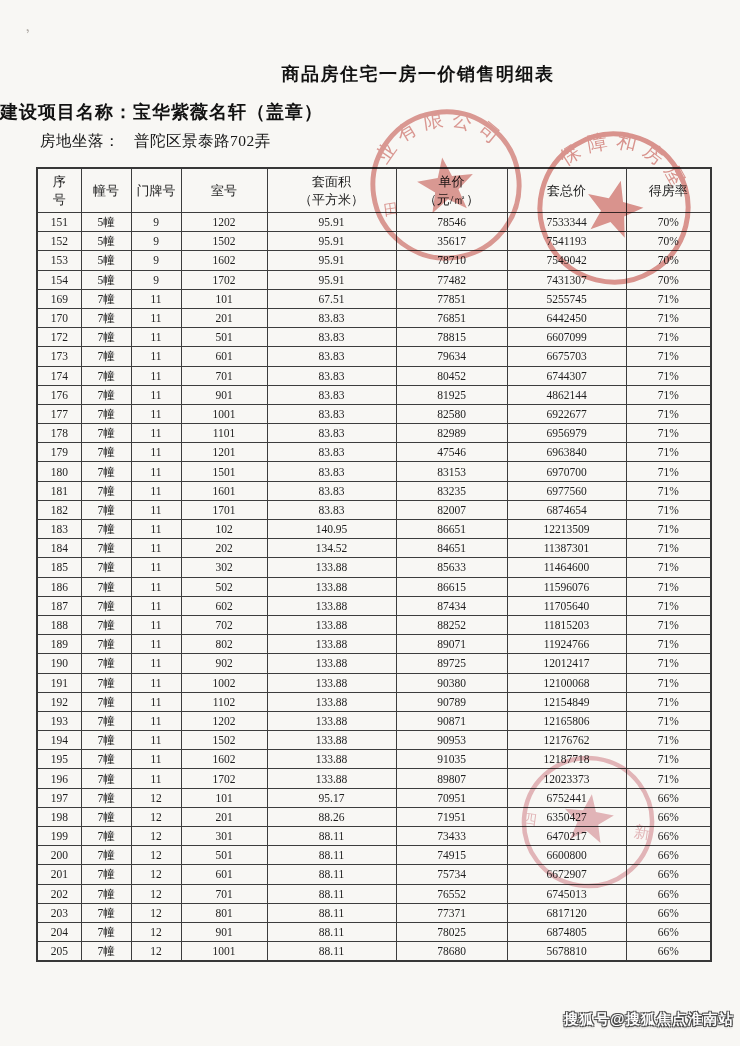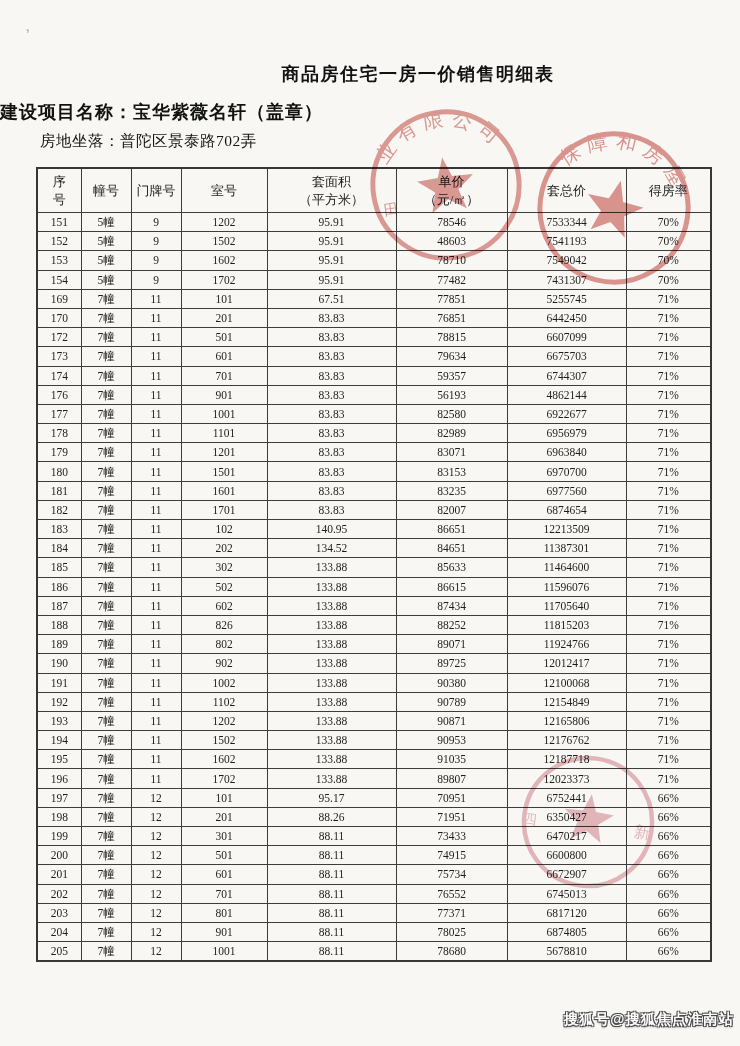--- a/index.html
+++ b/index.html
@@ -21,21 +21,21 @@
   }
   .page-subtitle{
     position:absolute; top:100px; left:0; width:100%;
     text-align:left; font-size:18px; font-weight:bold;
     letter-spacing:1px; color:#121212;
   }
   .location-line{
     position:absolute; top:131px; left:40px;
     font-size:15.5px; color:#161616; letter-spacing:0.5px;
   }
-  .location-line .loc-label{ }
+  .location-line .loc-label{ margin-right:14px; }
 
   table.price-table{
     position:absolute; left:36px; top:167px;
     width:674px; table-layout:fixed;
     border-collapse:collapse;
     border:2px solid #373737;
     background:transparent;
   }
   .price-table th, .price-table td{
     border:1px solid #3d3d3d;
@@ -119,21 +119,21 @@
         <td>78546</td>
         <td>7533344</td>
         <td>70%</td>
       </tr>
       <tr>
         <td>152</td>
         <td>5幢</td>
         <td>9</td>
         <td>1502</td>
         <td>95.91</td>
-        <td>48603</td>
+        <td>35617</td>
         <td>7541193</td>
         <td>70%</td>
       </tr>
       <tr>
         <td>153</td>
         <td>5幢</td>
         <td>9</td>
         <td>1602</td>
         <td>95.91</td>
         <td>78710</td>
@@ -189,31 +189,31 @@
         <td>79634</td>
         <td>6675703</td>
         <td>71%</td>
       </tr>
       <tr>
         <td>174</td>
         <td>7幢</td>
         <td>11</td>
         <td>701</td>
         <td>83.83</td>
-        <td>59357</td>
+        <td>80452</td>
         <td>6744307</td>
         <td>71%</td>
       </tr>
       <tr>
         <td>176</td>
         <td>7幢</td>
         <td>11</td>
         <td>901</td>
         <td>83.83</td>
-        <td>56193</td>
+        <td>81925</td>
         <td>4862144</td>
         <td>71%</td>
       </tr>
       <tr>
         <td>177</td>
         <td>7幢</td>
         <td>11</td>
         <td>1001</td>
         <td>83.83</td>
         <td>82580</td>
@@ -229,21 +229,21 @@
         <td>82989</td>
         <td>6956979</td>
         <td>71%</td>
       </tr>
       <tr>
         <td>179</td>
         <td>7幢</td>
         <td>11</td>
         <td>1201</td>
         <td>83.83</td>
-        <td>83071</td>
+        <td>47546</td>
         <td>6963840</td>
         <td>71%</td>
       </tr>
       <tr>
         <td>180</td>
         <td>7幢</td>
         <td>11</td>
         <td>1501</td>
         <td>83.83</td>
         <td>83153</td>
@@ -317,21 +317,21 @@
         <td>602</td>
         <td>133.88</td>
         <td>87434</td>
         <td>11705640</td>
         <td>71%</td>
       </tr>
       <tr>
         <td>188</td>
         <td>7幢</td>
         <td>11</td>
-        <td>826</td>
+        <td>702</td>
         <td>133.88</td>
         <td>88252</td>
         <td>11815203</td>
         <td>71%</td>
       </tr>
       <tr>
         <td>189</td>
         <td>7幢</td>
         <td>11</td>
         <td>802</td>

